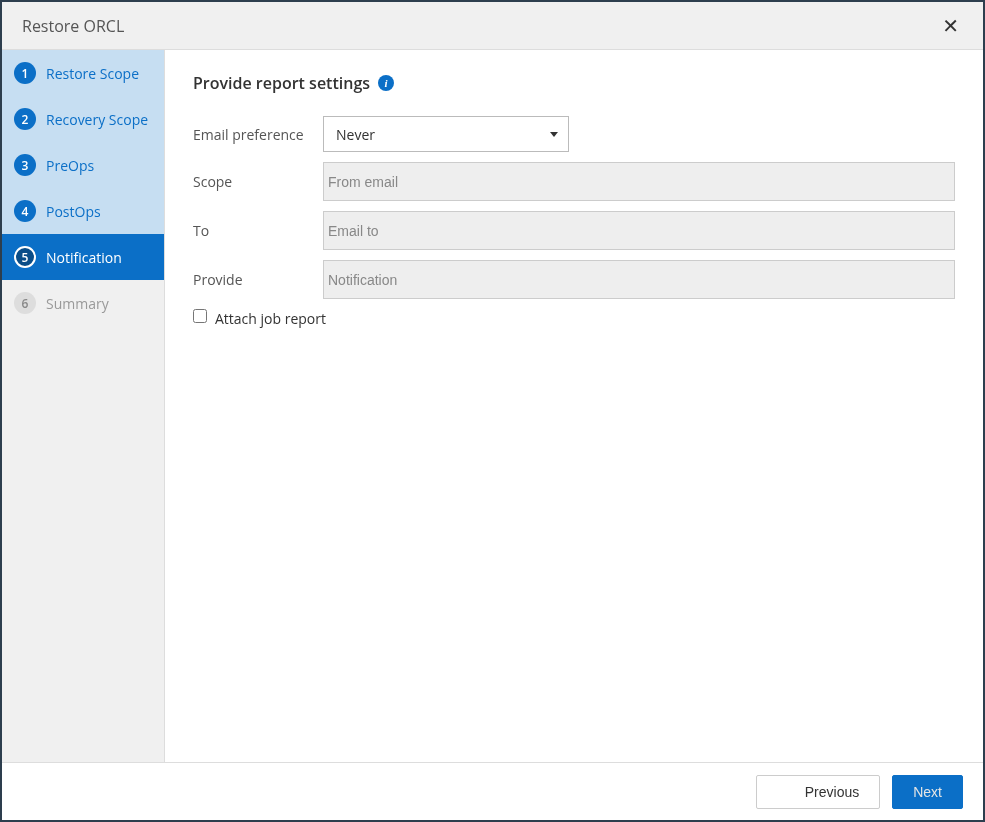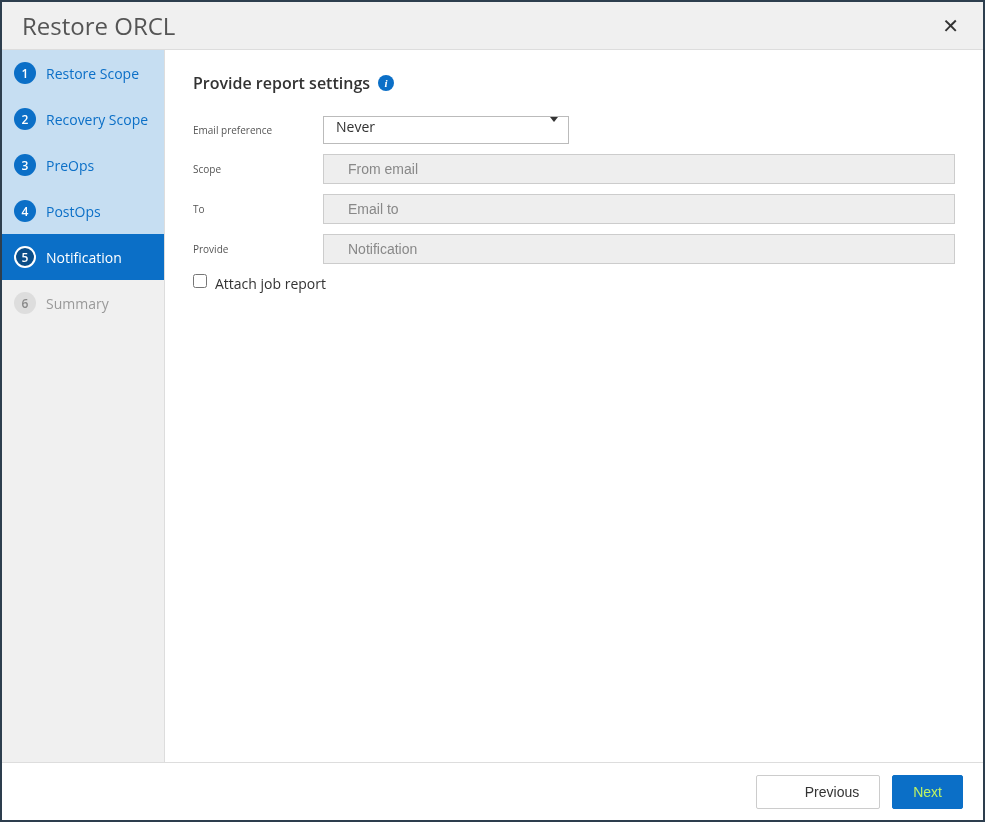--- a/index.html
+++ b/index.html
@@ -24,21 +24,21 @@
     .modal-header {
       height: 48px;
       background: #f0f0f0;
       border-bottom: 1px solid #ddd;
       display: flex;
       align-items: center;
       justify-content: space-between;
       padding: 0 16px 0 20px;
     }
     .modal-title {
-      font-size: 24px;
+      font-size: 16px;
       font-weight: 400;
       color: #555;
     }
     .close-btn {
       font-size: 20px;
       color: #333;
       cursor: pointer;
       padding: 4px 8px;
       background: none;
       border: none;
@@ -129,40 +129,41 @@
       font-family: Georgia, serif;
     }
     .form-row {
       display: flex;
       align-items: center;
       margin-bottom: 10px;
     }
     .form-label {
       width: 130px;
       color: #555;
-      font-size: 10px;
+      font-size: 14px;
     }
     .form-control {
       flex: 1;
-      height: 30px;
+      height: 39px;
       border: 1px solid #ccc;
       background: #eeeeee;
-      padding: 0 24px;
+      padding: 0 4px;
       font-size: 14px;
       color: #0c4a6e;
     }
     .form-control::placeholder {
       color: #888;
     }
     .select-wrap {
       width: 246px;
-      height: 28px;
+      height: 36px;
       border: 1px solid #bbb;
       background: #fff;
       display: flex;
+      align-items: center;
       justify-content: space-between;
       padding: 0 10px 0 12px;
       cursor: pointer;
     }
     .select-caret {
       width: 0;
       height: 0;
       border-left: 4px solid transparent;
       border-right: 4px solid transparent;
       border-top: 5px solid #333;
@@ -197,21 +198,21 @@
     }
     .btn-secondary {
       background: #fff;
       border: 1px solid #ccc;
       color: #333;
       padding-left: 48px;
     }
     .btn-primary {
       background: #0b6fc7;
       border: 1px solid #0b6fc7;
-      color: #bef264;
+      color: #e5e5e5;
     }
   </style>
 </head>
 <body>
 
 <div class="modal">
 
   <div class="modal-header">
     <div class="modal-title">Restore ORCL</div>
     <button class="close-btn">

